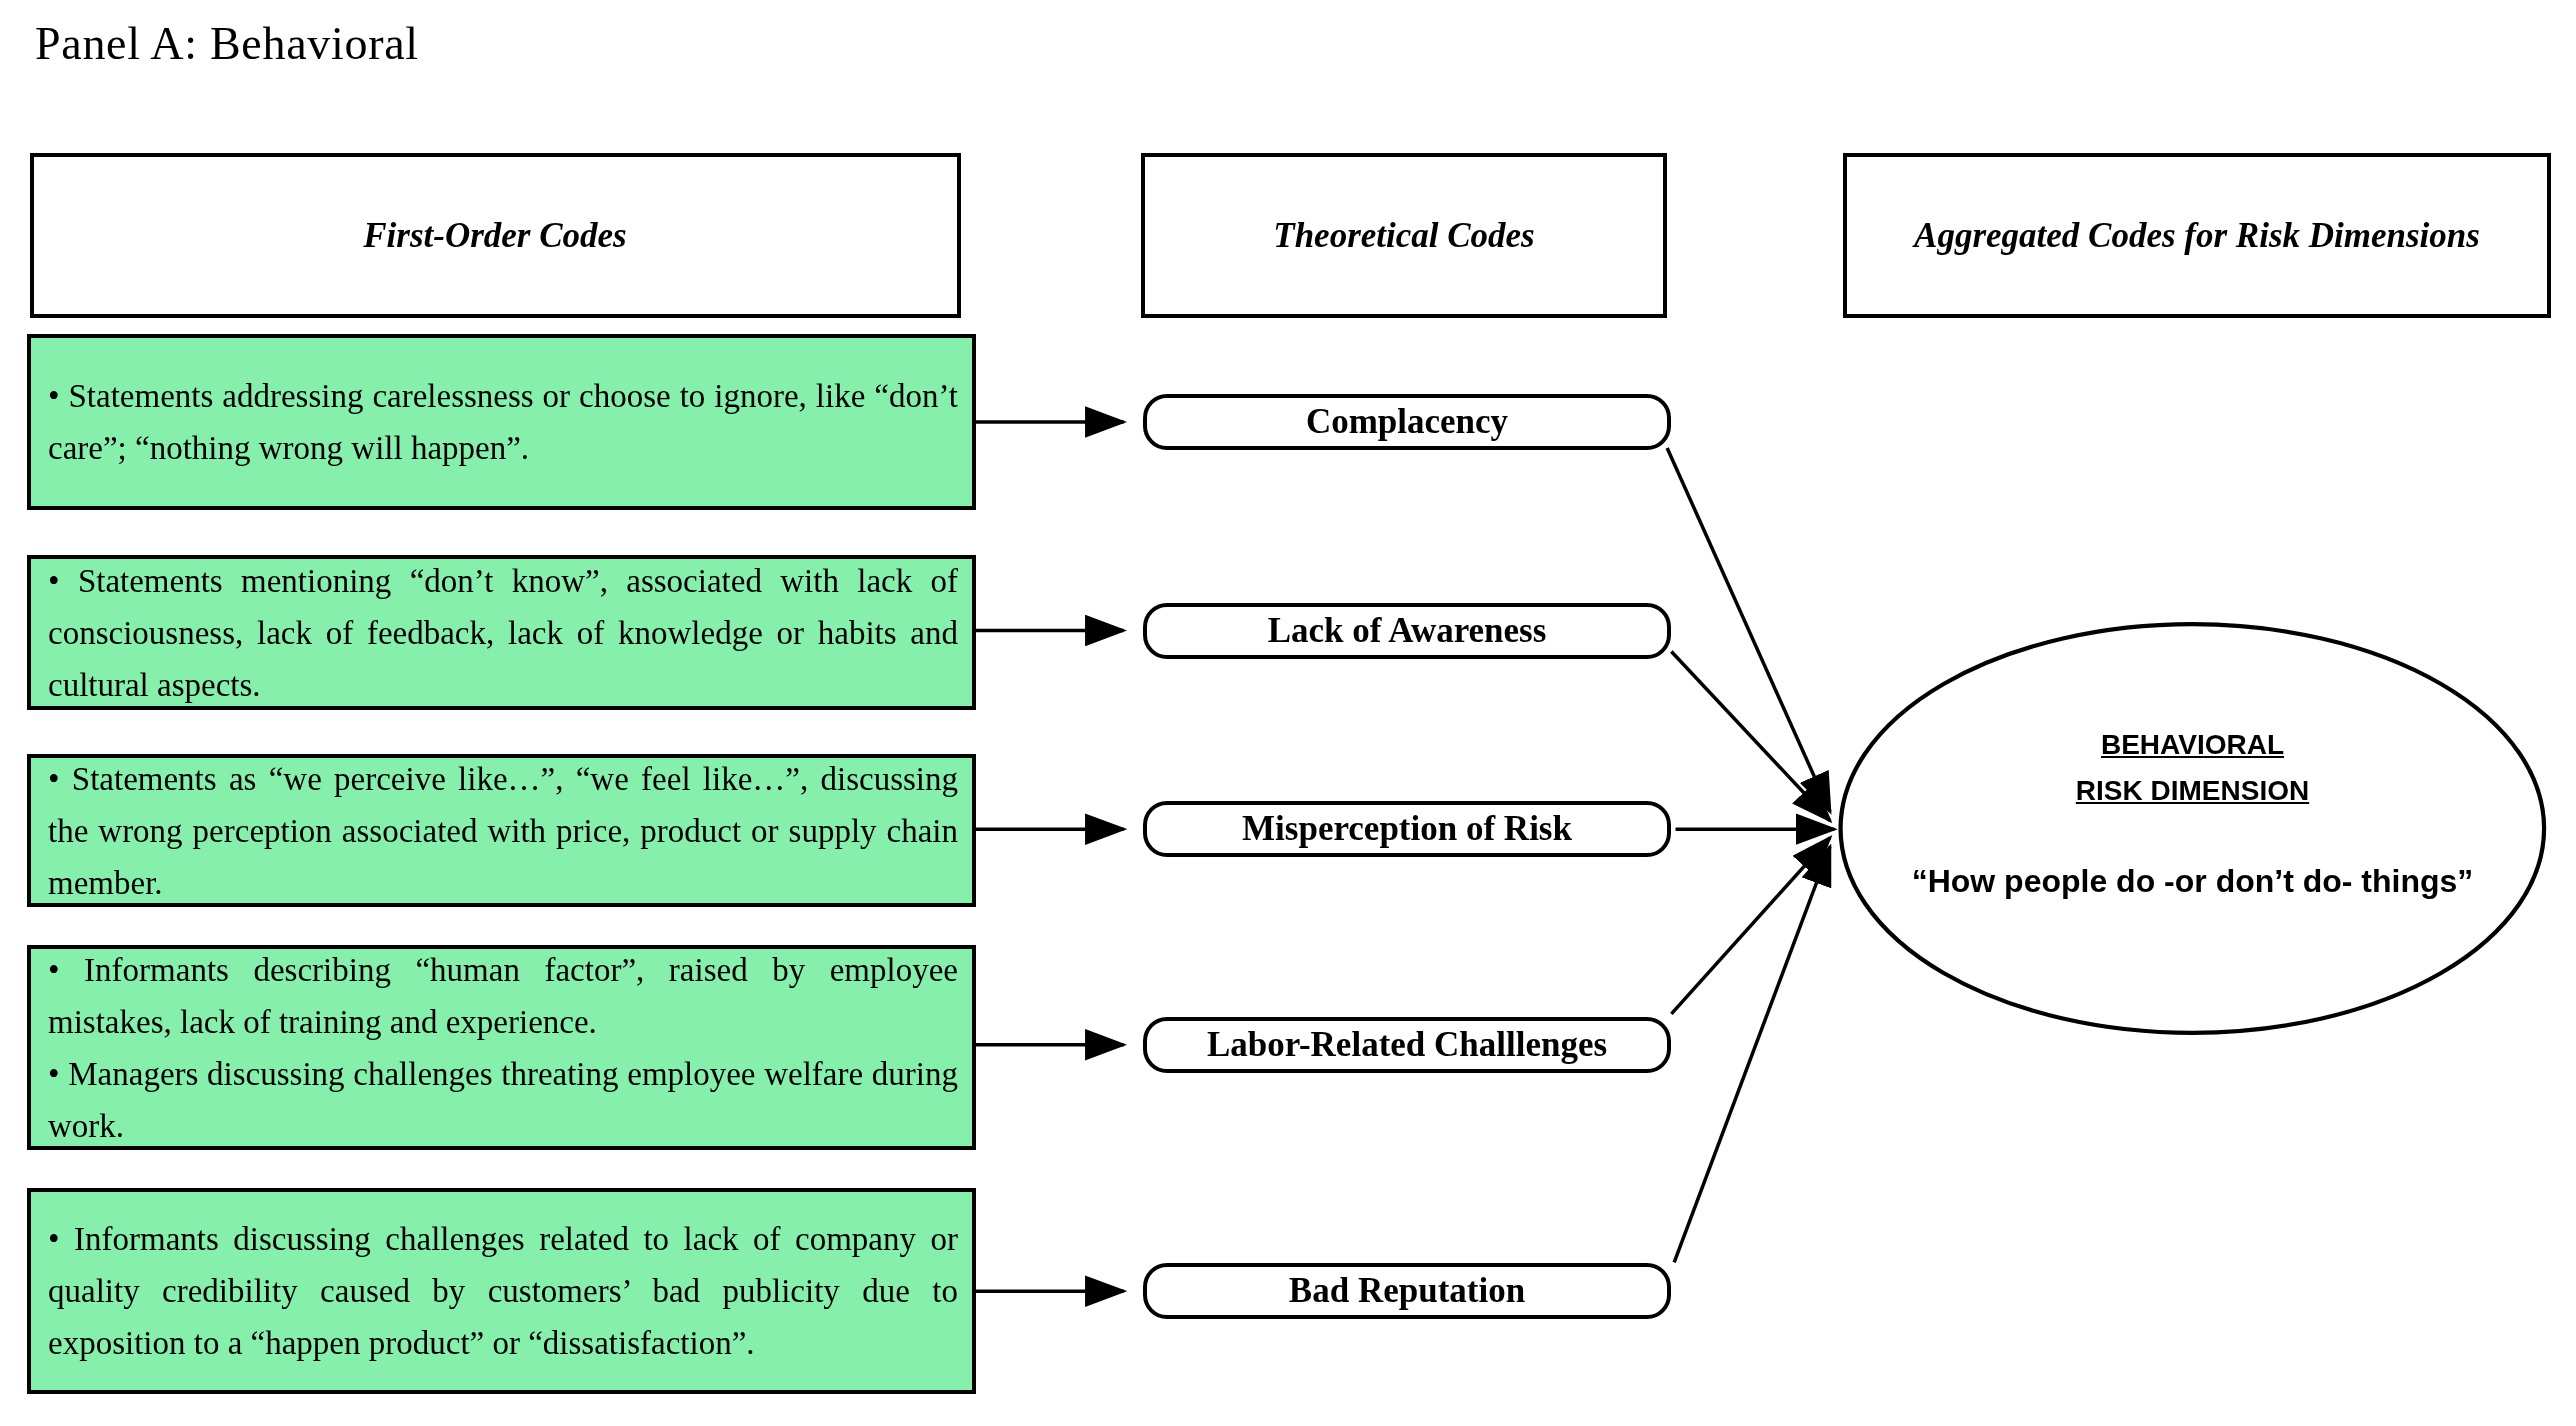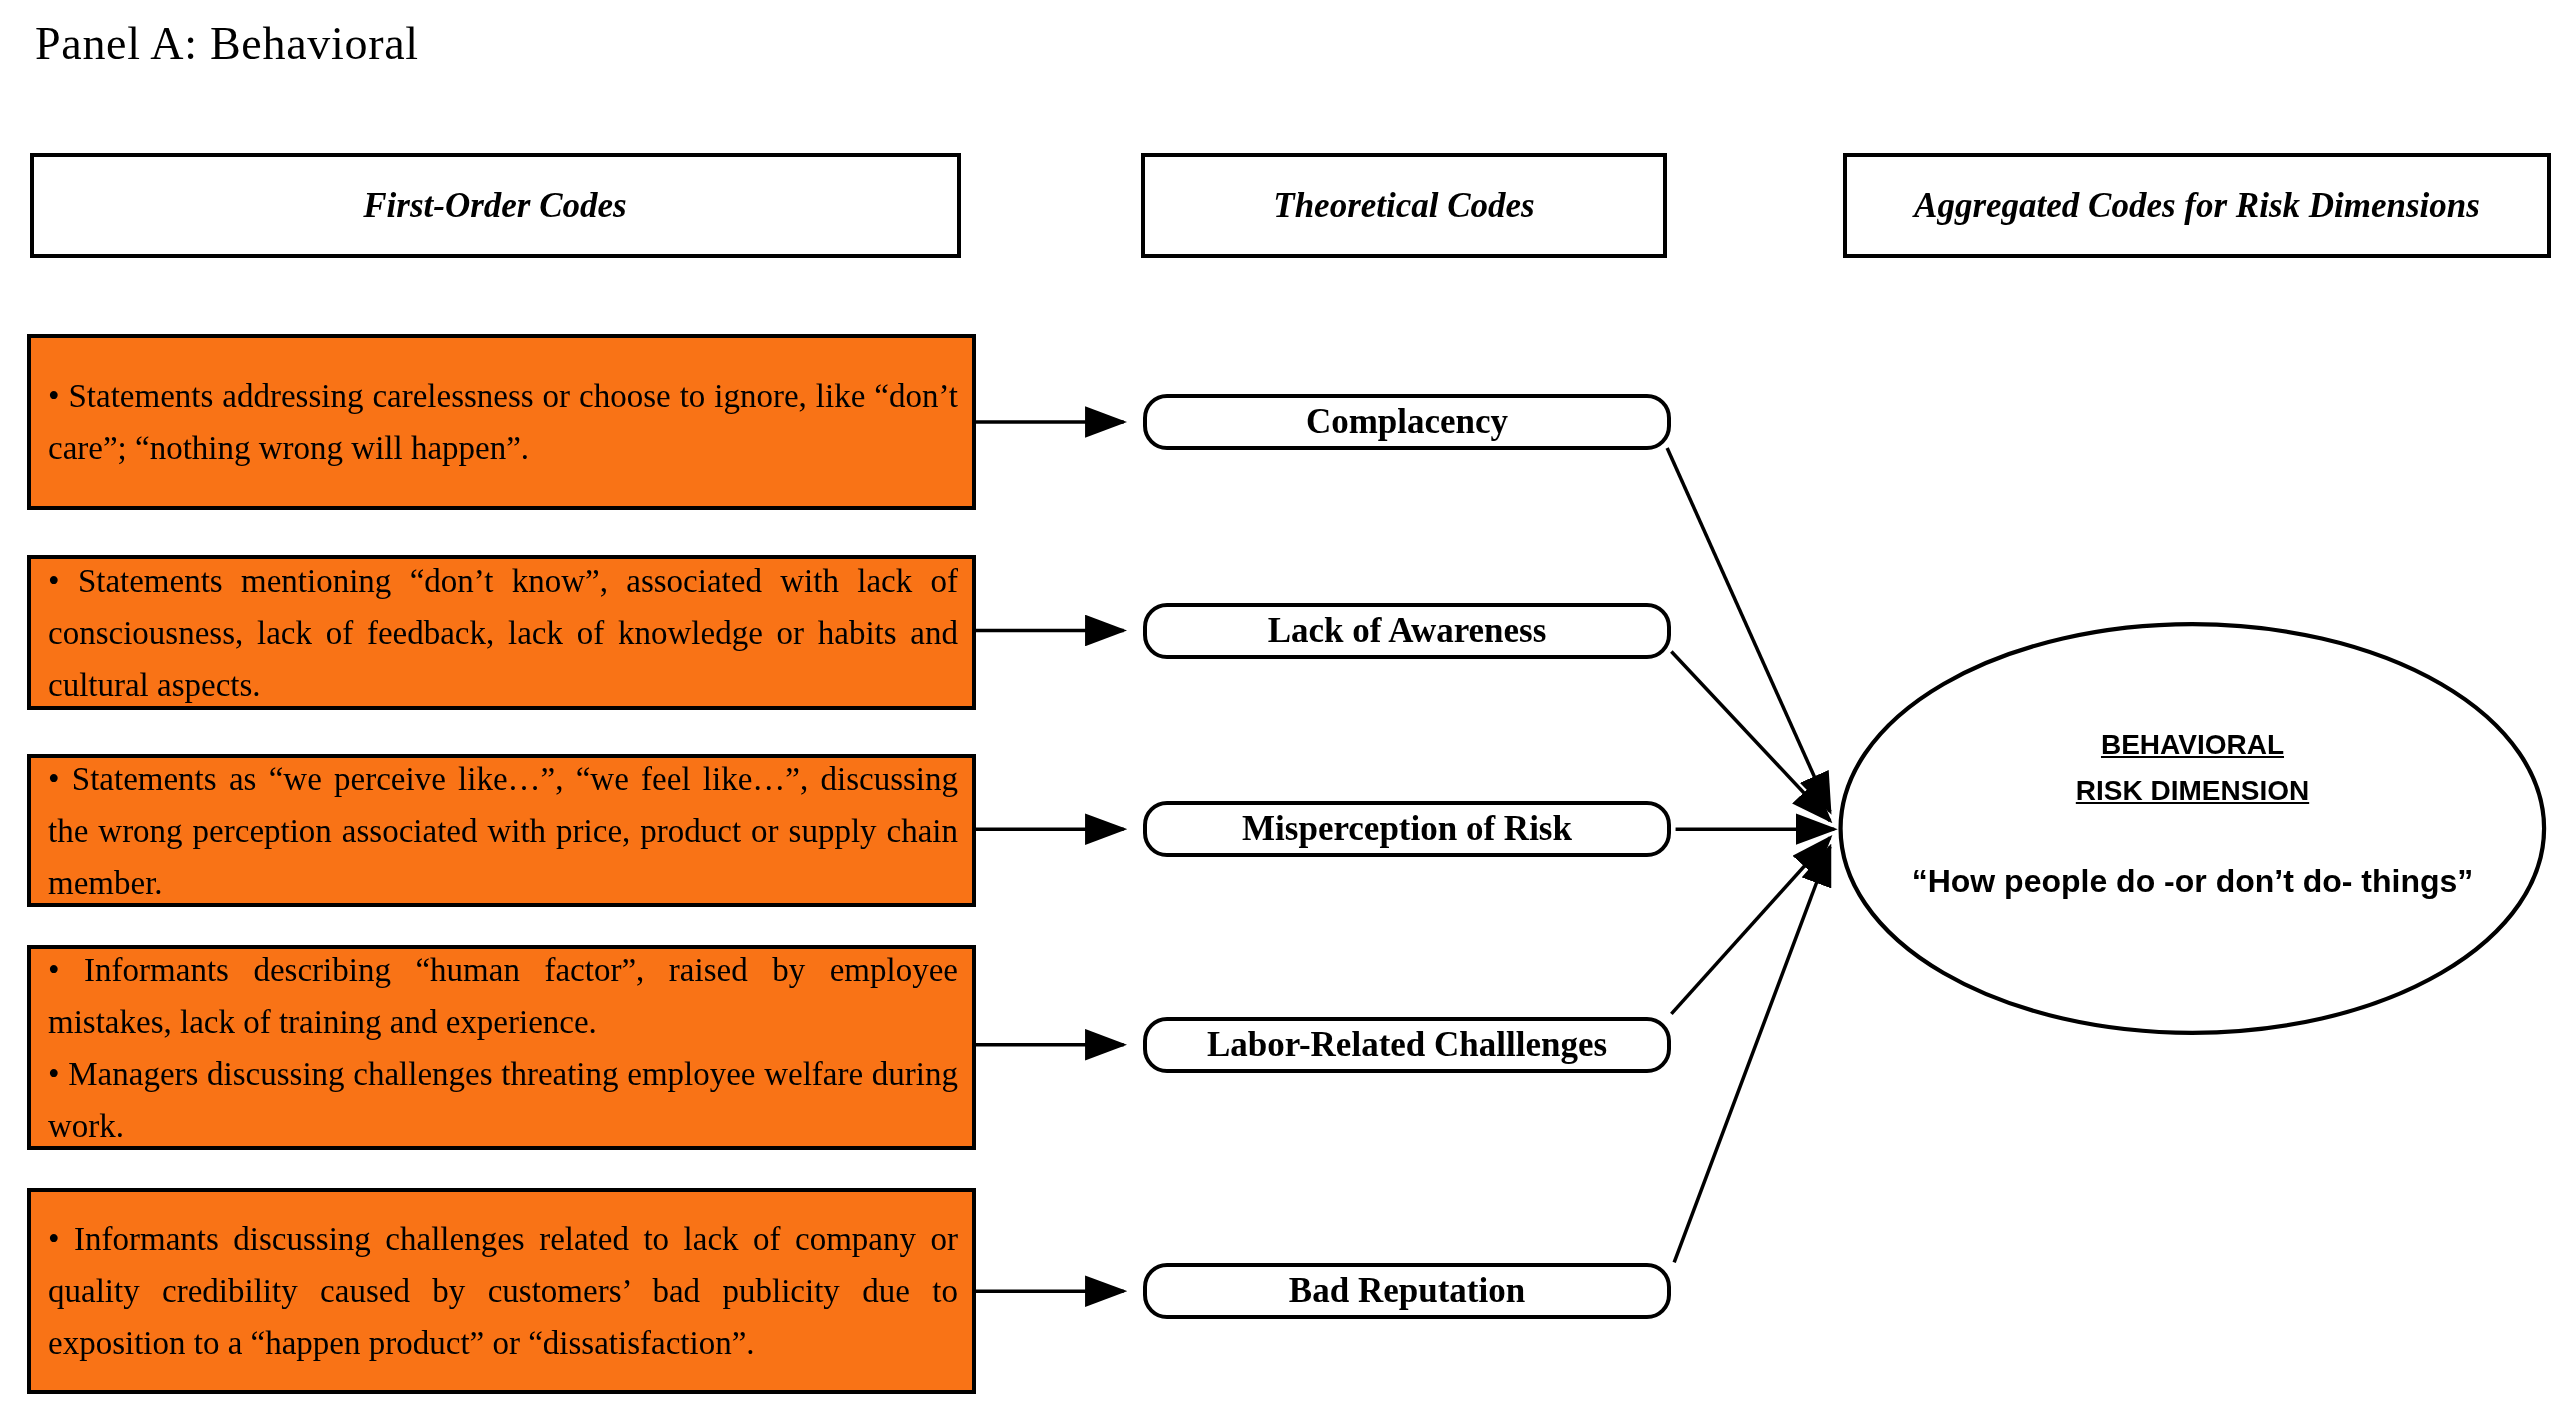--- a/index.html
+++ b/index.html
@@ -11,33 +11,33 @@
   #stage { position: relative; width: 2576px; height: 1426px; overflow: hidden; background: #ffffff; }
   .abs { position: absolute; }
 
   #title {
     left: 35px; top: 17px;
     font-size: 46px; font-weight: normal; letter-spacing: 0.7px;
     z-index: 2;
   }
 
   .hdr {
-    top: 153px; height: 105px;
+    top: 153px; height: 165px;
     border: 4.2px solid #000; background: #fff;
     display: flex; align-items: center; justify-content: center;
     font-size: 35px; font-weight: bold; font-style: italic;
     z-index: 2;
   }
   #hdr-first  { left: 29.5px;   width: 931px; }
   #hdr-theo   { left: 1141px; width: 526px;  }
   #hdr-agg    { left: 1843px; width: 708px; }
 
   .fo {
     left: 27px; width: 949px;
-    border: 4.2px solid #000; background: #f97316;
+    border: 4.2px solid #000; background: #86efac;
     display: flex; flex-direction: column; justify-content: center;
     padding: 5.6px 14px 5.6px 17px;
     font-size: 33px; line-height: 52px;
     text-align: justify;
     z-index: 2;
   }
   #fo1 { top: 334px;  height: 176px; }
   #fo2 { top: 555px;  height: 155px; }
   #fo3 { top: 754px; height: 153px; }
   #fo4 { top: 945px; height: 205px; }

